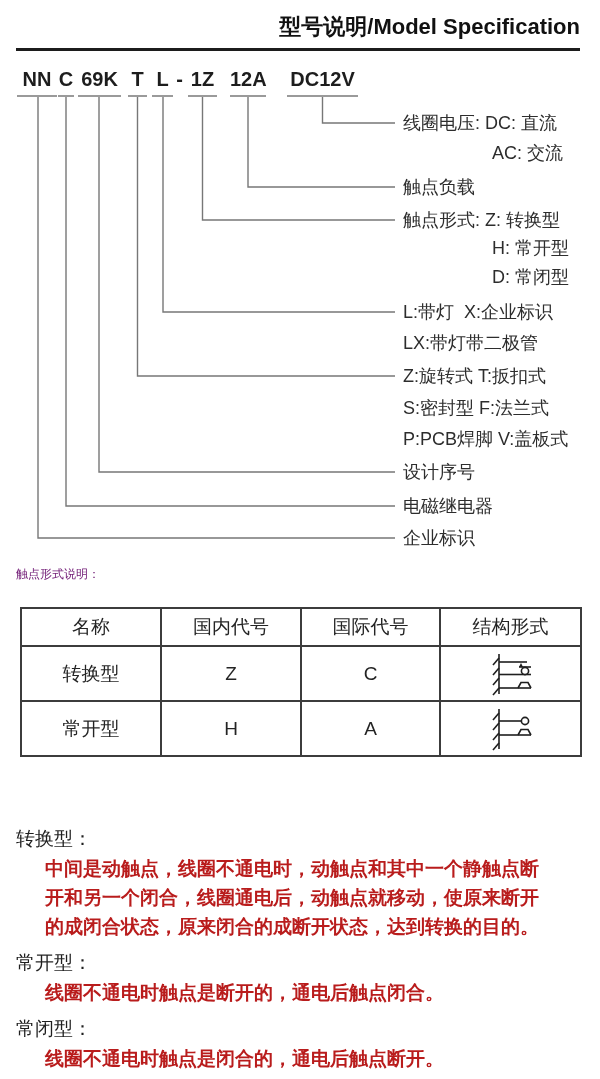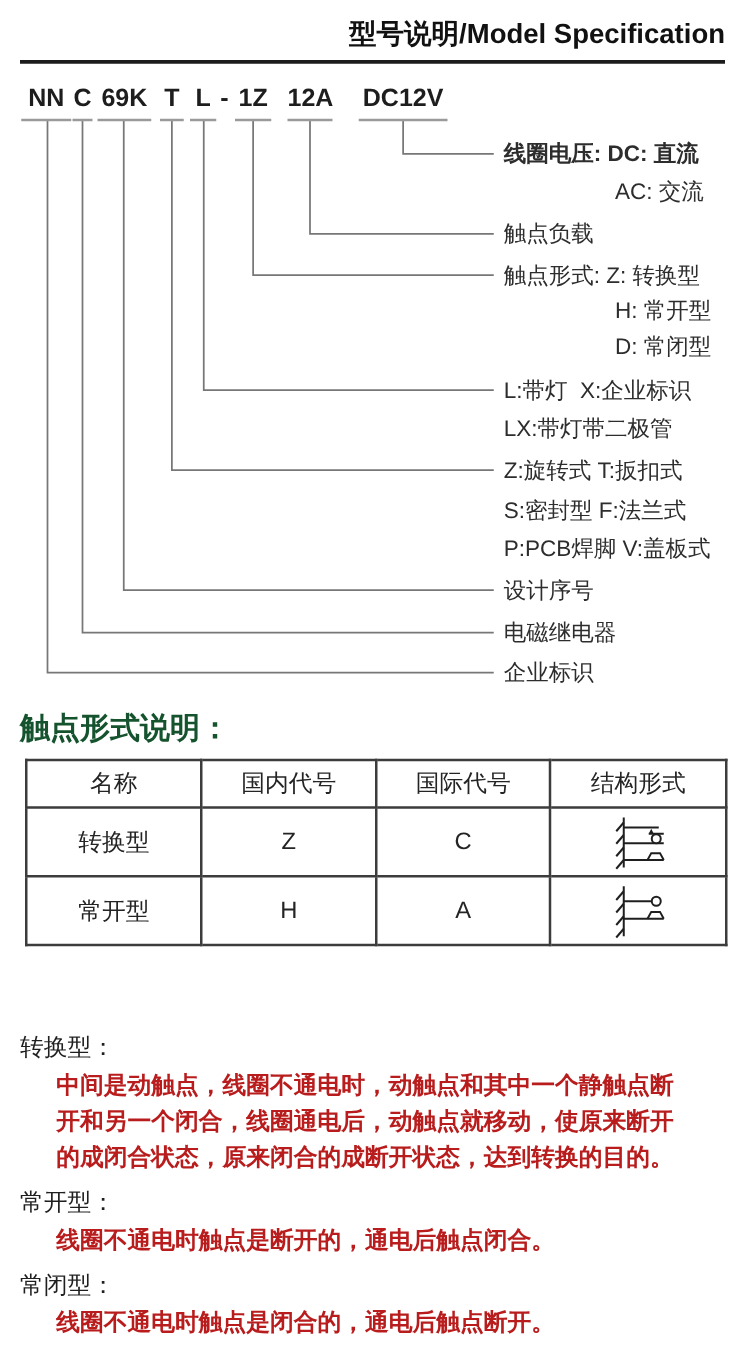--- a/index.html
+++ b/index.html
@@ -18,21 +18,21 @@
   .diagram svg.connectors{position:absolute;left:0;top:0;}
   .mpart{
     position:absolute;top:7px;text-align:center;font-size:20px;font-weight:bold;color:#1d1d1d;
     line-height:24px;padding-bottom:4px;border-bottom:2px solid #9a9a9a;white-space:pre;
   }
   .mpart.noline{border-bottom:none;}
   .dlabel{
     position:absolute;font-size:18px;line-height:20px;color:#2d2d2d;white-space:pre;
   }
   
-  .section-title{position:absolute;left:16px;top:566px;font-size:24px;color:#14532d;font-weight:bold;}
+  .section-title{position:absolute;left:16px;top:566px;font-size:12px;color:#701a75;}
   table.contact{
     position:absolute;left:20px;top:607px;border-collapse:collapse;table-layout:fixed;padding-left:16px;
   }
   table.contact td,table.contact th{
     border:2px solid #3c3c3c;text-align:center;vertical-align:middle;
     font-size:19px;font-weight:normal;color:#242424;padding:0;
   }
   table.contact th{height:36px;}
   table.contact td{height:53px;}
   .symcell svg{display:block;margin:0 auto;}
@@ -72,21 +72,21 @@
     <span class="mpart" style="left:17px;width:40px;">NN</span>
     <span class="mpart" style="left:58px;width:16px;">C</span>
     <span class="mpart" style="left:78px;width:43px;">69K</span>
     <span class="mpart" style="left:128px;width:19px;">T</span>
     <span class="mpart" style="left:152px;width:21px;">L</span>
     <span class="mpart noline" style="left:175px;width:9px;">-</span>
     <span class="mpart" style="left:188px;width:29px;">1Z</span>
     <span class="mpart" style="left:230px;width:36px;">12A</span>
     <span class="mpart" style="left:287px;width:71px;">DC12V</span>
 
-    <div class="dlabel" style="left:403px;top:53px;font-weight:bold;">线圈电压: DC: 直流</div>
+    <div class="dlabel" style="left:403px;top:53px;">线圈电压: DC: 直流</div>
     <div class="dlabel" style="left:492px;top:83px;">AC: 交流</div>
     <div class="dlabel" style="left:403px;top:117px;">触点负载</div>
     <div class="dlabel" style="left:403px;top:150px;">触点形式: Z: 转换型</div>
     <div class="dlabel" style="left:492px;top:178px;">H: 常开型</div>
     <div class="dlabel" style="left:492px;top:207px;">D: 常闭型</div>
     <div class="dlabel" style="left:403px;top:242px;">L:带灯  X:企业标识</div>
     <div class="dlabel" style="left:403px;top:306px;">Z:旋转式 T:扳扣式</div>
     <div class="dlabel" style="left:403px;top:273px;">LX:带灯带二极管</div>
     <div class="dlabel" style="left:403px;top:338px;">S:密封型 F:法兰式</div>
     <div class="dlabel" style="left:403px;top:369px;">P:PCB焊脚 V:盖板式</div>

